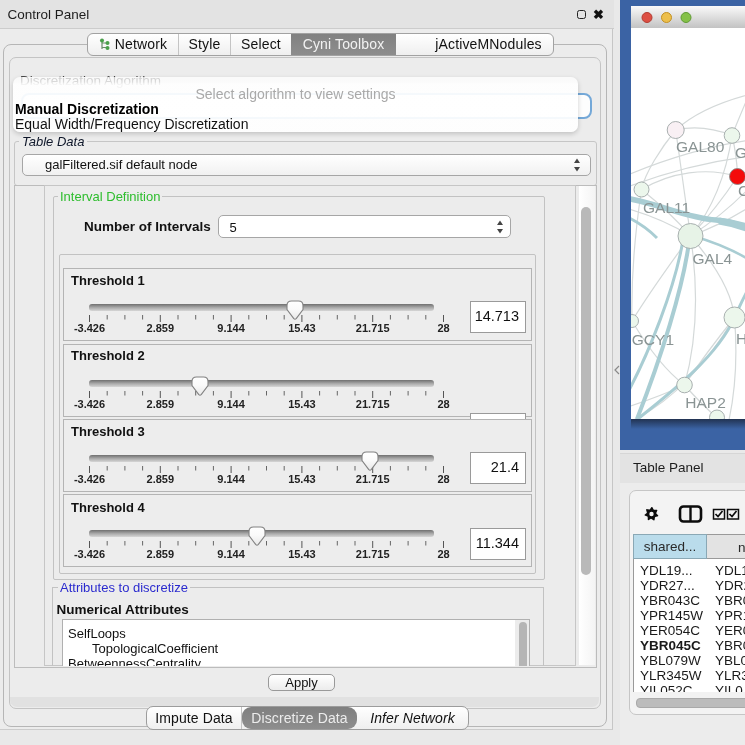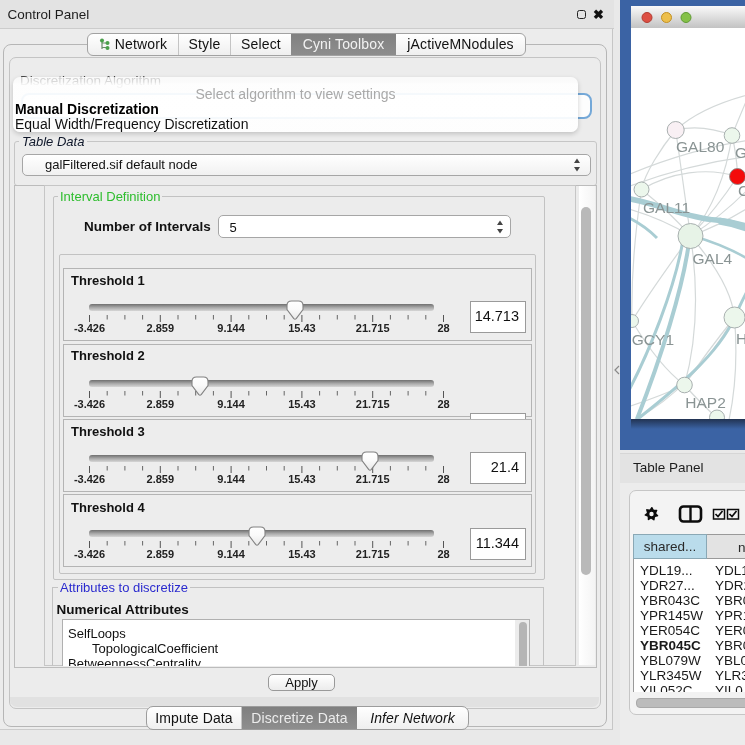--- a/index.html
+++ b/index.html
@@ -28,21 +28,21 @@
     <div style="width:90px;display:flex;align-items:center;justify-content:center;border-right:1px solid #c4c4c4;">
       <svg width="12" height="13" viewBox="0 0 12 13" style="margin-right:4px;">
         <path d="M3,2.5 V11 M3,5 H8 M3,9.5 H8" stroke="#6a8a6a" stroke-width="1.2" fill="none"></path>
         <circle cx="3" cy="2.5" r="2" fill="#4aa04a"></circle>
           <circle cx="8.5" cy="5" r="2" fill="#4aa04a"></circle>
           <circle cx="8.5" cy="10" r="2" fill="#4aa04a"></circle>
       </svg>Network</div>
     <div style="width:51px;display:flex;align-items:center;justify-content:center;border-right:1px solid #c4c4c4;">Style</div>
     <div style="width:60px;display:flex;align-items:center;justify-content:center;">Select</div>
     <div style="width:105px;display:flex;align-items:center;justify-content:center;background:linear-gradient(#818181,#8d8d8d);color:#f2f2f2;">Cyni Toolbox</div>
-    <div style="width:129px;display:flex;align-items:center;justify-content:center;">jActiveMNodules</div>
+    <div style="width:129px;display:flex;align-items:center;justify-content:center;padding-left:28px;">jActiveMNodules</div>
   </div>
 
   <div class="abs" style="left:20px;top:73px;font-size:13.5px;color:#4a4a4a;">Discretization Algorithm</div>
 
   <div class="abs" style="left:21px;top:93px;width:571px;height:26px;border:2.5px solid #74a8d8;border-radius:8px;background:#fdfdfd;box-sizing:border-box;"></div>
 
   <div class="abs" style="left:14px;top:141px;width:581px;height:43px;border:1px solid #c6c6c6;border-radius:3px;"></div>
   <div class="abs" style="left:19px;top:134px;font-size:13px;color:#0f172a;background:#ececec;padding:0 3px;font-style:italic;">Table Data</div>
 
   <div class="abs" style="left:22px;top:153.5px;width:569px;height:22px;background:linear-gradient(#ffffff,#f1f1f1);border:1px solid #a6a6a6;border-radius:5px;box-sizing:border-box;"></div>
@@ -258,21 +258,21 @@
     <div class="abs" style="left:5px;top:6px;font-size:13px;color:#111;">SelfLoops</div>
     <div class="abs" style="left:5px;top:21px;font-size:13px;color:#111;margin-left:24px;">TopologicalCoefficient</div>
     <div class="abs" style="left:5px;top:36px;font-size:13px;color:#111;">BetweennessCentrality</div>
   </div>
   <div class="abs" style="left:519px;top:622px;width:8px;height:44px;background:#b5b5b5;border-radius:4px 4px 0 0;"></div>
 
   <div class="abs" style="left:268px;top:674px;width:67px;height:17px;border:1px solid #999;border-radius:5px;background:linear-gradient(#ffffff,#ececec);box-sizing:border-box;text-align:center;font-size:13px;color:#111;line-height:15px;">Apply</div>
 
   <div class="abs" style="left:146px;top:706px;height:22px;display:flex;border:1px solid #9c9c9c;border-radius:7px;background:linear-gradient(#ffffff,#efefef);overflow:hidden;font-size:14px;letter-spacing:0.1px;color:#111;">
     <div style="width:94px;display:flex;align-items:center;justify-content:center;border-right:1px solid #c4c4c4;">Impute Data</div>
-    <div style="width:115px;display:flex;align-items:center;justify-content:center;background:linear-gradient(#7f7f7f,#8e8e8e);color:#ececec;">Discretize Data</div>
+    <div style="width:115px;display:flex;align-items:center;justify-content:center;background:linear-gradient(#7f7f7f,#8e8e8e);color:#ececec;border-radius:9px;">Discretize Data</div>
     <div style="width:111px;display:flex;align-items:center;justify-content:center;font-style:italic;">Infer Network</div>
   </div>
 
   <div class="abs" style="left:13px;top:77px;width:565px;height:55px;background:linear-gradient(rgba(255,255,255,0.72) 0px,rgba(255,255,255,0.80) 5px,rgba(255,255,255,0.93) 7px,rgba(255,255,255,0.93) 100%);border-radius:7px;box-shadow:0 2px 5px rgba(0,0,0,0.18);"></div>
   <div class="abs b" style="left:15px;top:100.5px;font-size:14px;color:#000;">Manual Discretization</div>
   <div class="abs" style="left:13px;top:85.5px;width:565px;text-align:center;font-size:14px;color:#a9a9a9;">Select algorithm to view settings</div>
   <div class="abs" style="left:15px;top:115.5px;font-size:14px;color:#111;">Equal Width/Frequency Discretization</div>
 
   <svg class="abs" style="left:613px;top:365px;" width="8" height="10">
       <path d="M6,1 L2,5 L6,9" stroke="#8a8a8a" stroke-width="1.2" fill="none"></path>

